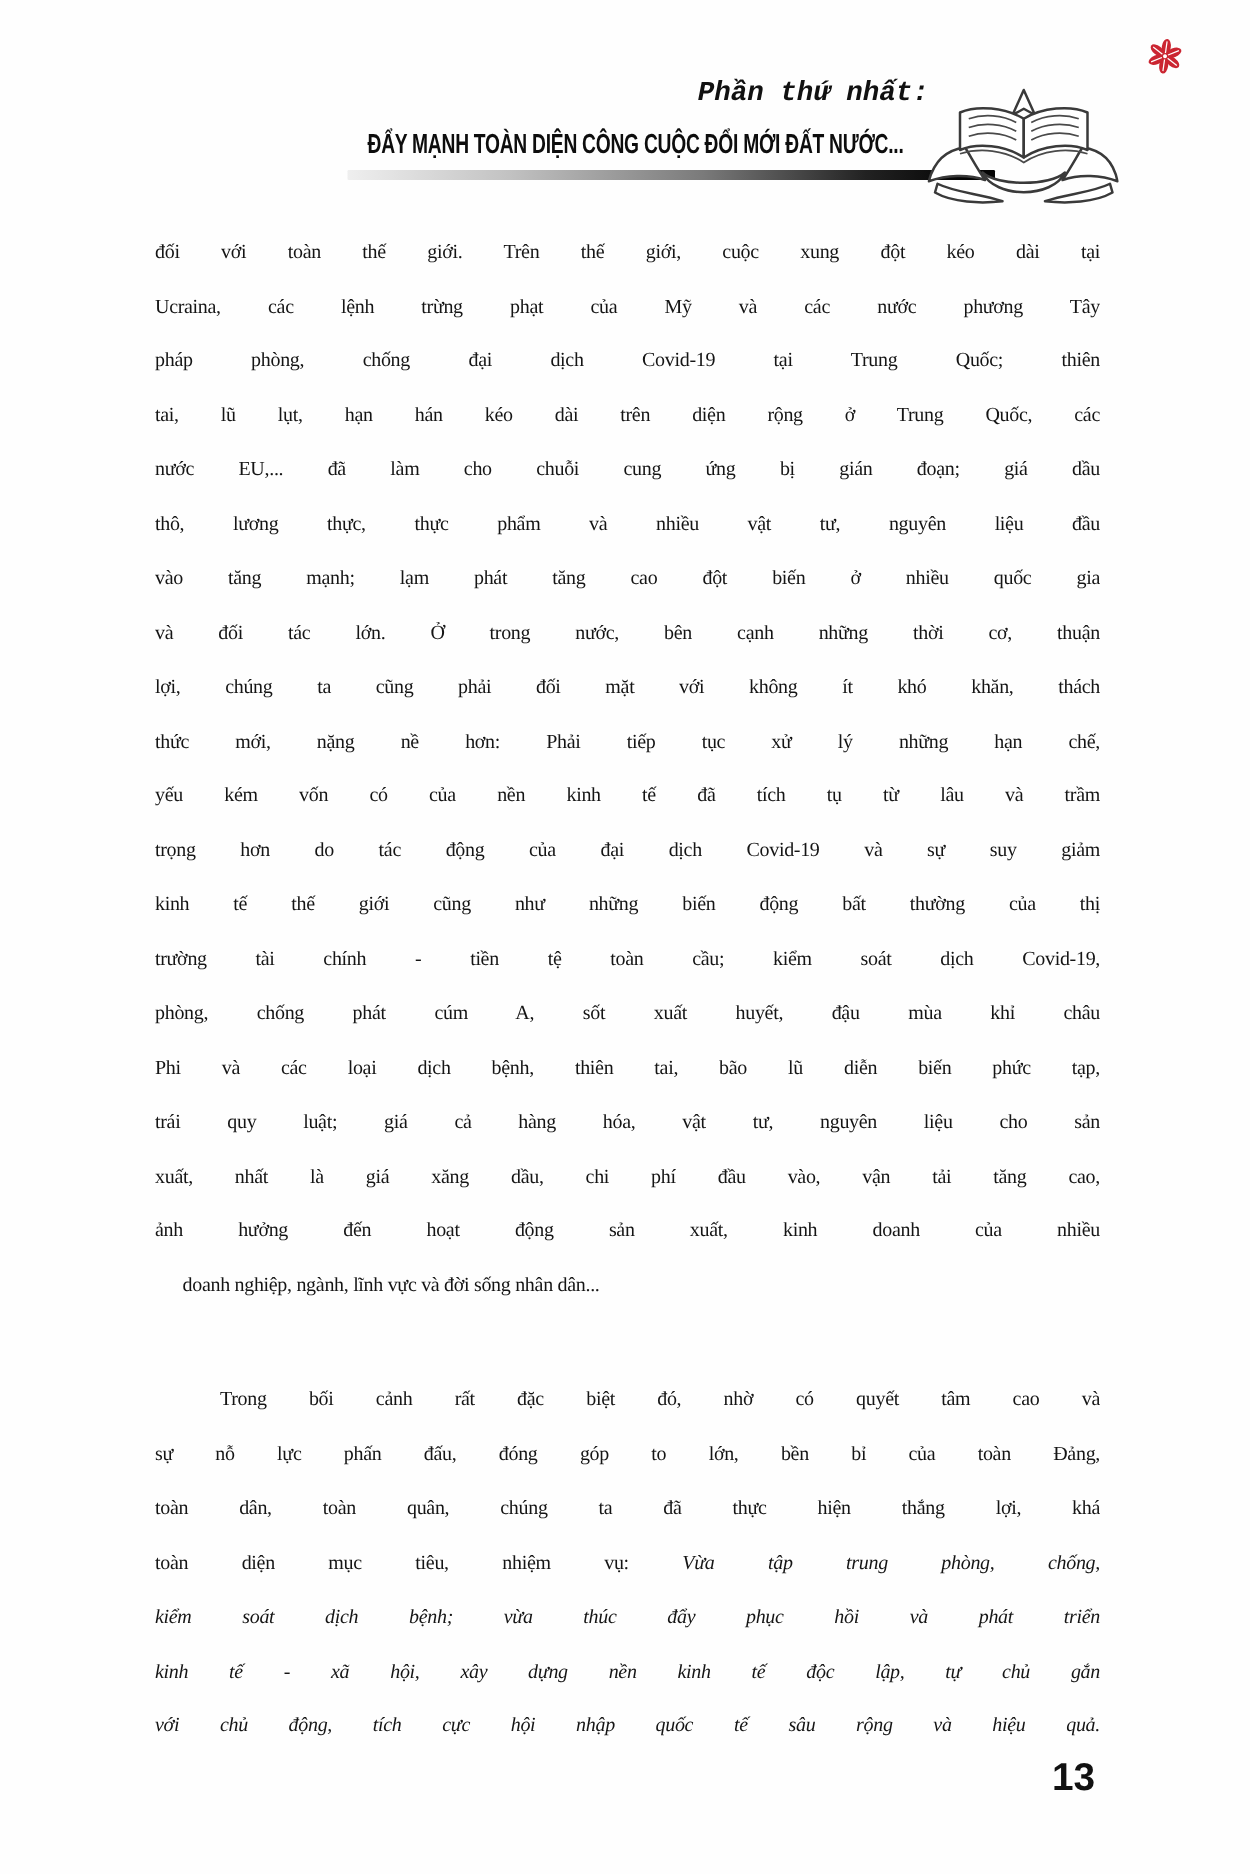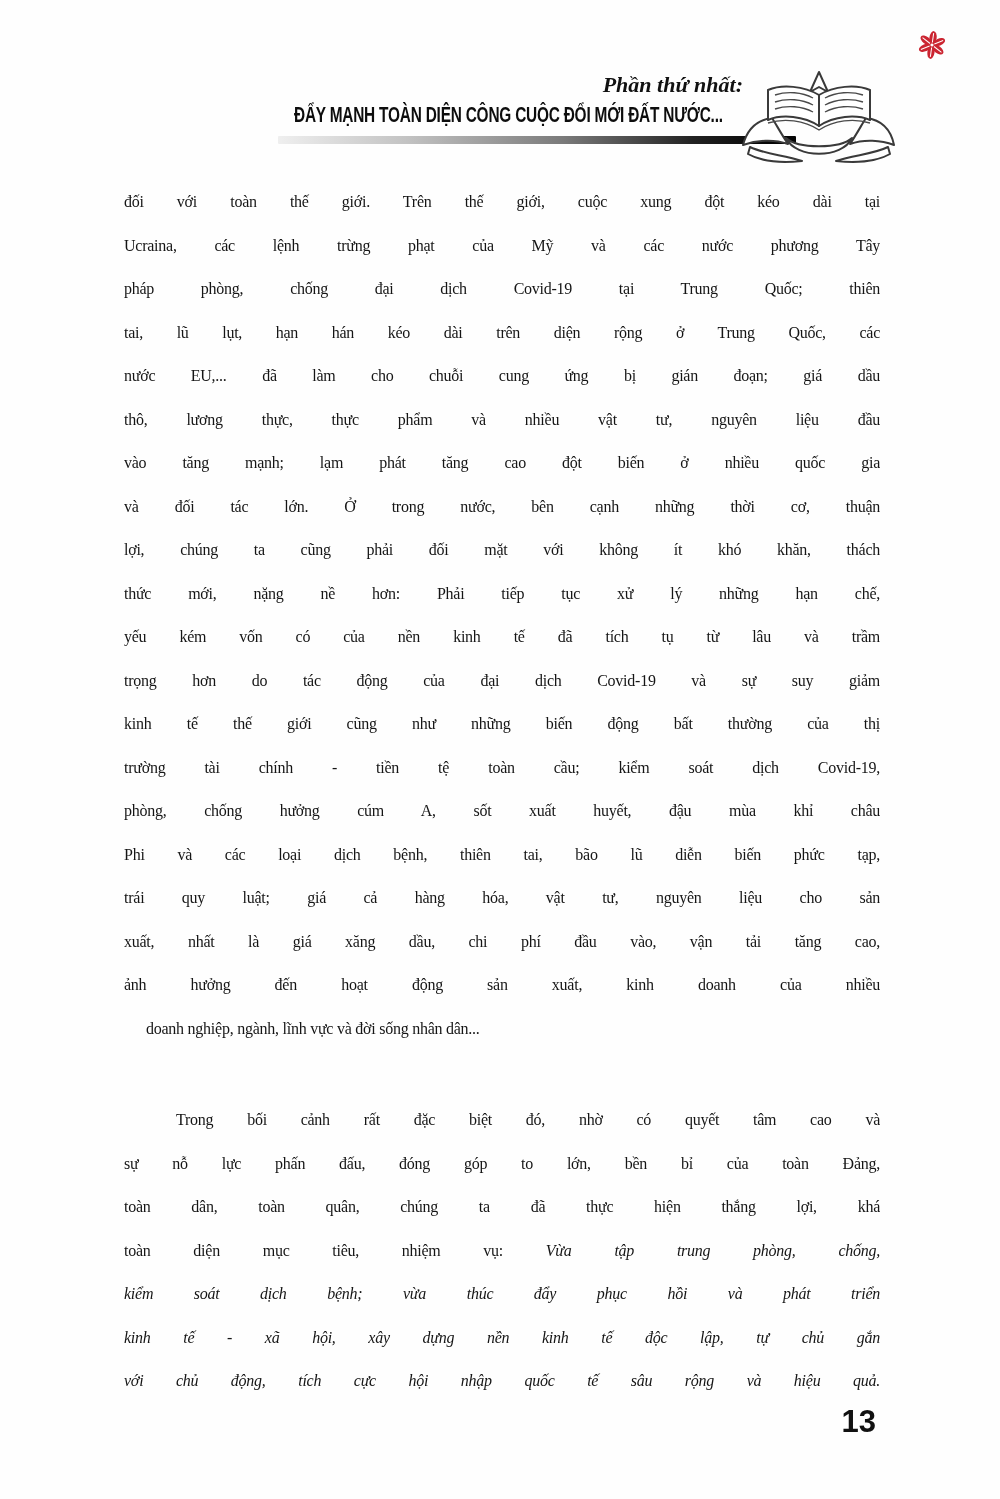--- a/index.html
+++ b/index.html
@@ -13,22 +13,22 @@
     color: #161616;
     overflow: hidden;
   }
   .flower {
     position: absolute;
     left: 916px; top: 29px;
     width: 32px; height: 32px;
   }
   .hdr-part {
     position: absolute;
-    top: 72px; right: 257px;
-    font-family: Liberation Serif, serif;
+    top: 62px; right: 257px;
+    font-family: Liberation Mono, monospace;
     font-style: italic;
     font-weight: bold;
     font-size: 22px;
     color: #111111;
     white-space: nowrap;
   }
   .hdr-title {
     position: absolute;
     left: 294px; top: 102px;
     font-family: "Liberation Sans", sans-serif;
@@ -146,21 +146,21 @@
       <div class="line"><span>nước EU,... đã làm cho chuỗi cung ứng bị gián đoạn; giá dầu</span></div>
       <div class="line"><span>thô, lương thực, thực phẩm và nhiều vật tư, nguyên liệu đầu</span></div>
       <div class="line"><span>vào tăng mạnh; lạm phát tăng cao đột biến ở nhiều quốc gia</span></div>
       <div class="line"><span>và đối tác lớn. Ở trong nước, bên cạnh những thời cơ, thuận</span></div>
       <div class="line"><span>lợi, chúng ta cũng phải đối mặt với không ít khó khăn, thách</span></div>
       <div class="line"><span>thức mới, nặng nề hơn: Phải tiếp tục xử lý những hạn chế,</span></div>
       <div class="line"><span>yếu kém vốn có của nền kinh tế đã tích tụ từ lâu và trầm</span></div>
       <div class="line"><span>trọng hơn do tác động của đại dịch Covid-19 và sự suy giảm</span></div>
       <div class="line"><span>kinh tế thế giới cũng như những biến động bất thường của thị</span></div>
       <div class="line"><span>trường tài chính - tiền tệ toàn cầu; kiểm soát dịch Covid-19,</span></div>
-      <div class="line"><span>phòng, chống hưởng cúm A, sốt xuất huyết, đậu mùa khỉ châu</span></div>
+      <div class="line"><span>phòng, chống phát cúm A, sốt xuất huyết, đậu mùa khỉ châu</span></div>
       <div class="line"><span>Phi và các loại dịch bệnh, thiên tai, bão lũ diễn biến phức tạp,</span></div>
       <div class="line"><span>trái quy luật; giá cả hàng hóa, vật tư, nguyên liệu cho sản</span></div>
       <div class="line"><span>xuất, nhất là giá xăng dầu, chi phí đầu vào, vận tải tăng cao,</span></div>
       <div class="line"><span>ảnh hưởng đến hoạt động sản xuất, kinh doanh của nhiều</span></div>
       <div class="line no-justify"><span>doanh nghiệp, ngành, lĩnh vực và đời sống nhân dân...</span></div>
       <div class="line indent"><span>Trong bối cảnh rất đặc biệt đó, nhờ có quyết tâm cao và</span></div>
       <div class="line"><span>sự nỗ lực phấn đấu, đóng góp to lớn, bền bỉ của toàn Đảng,</span></div>
       <div class="line"><span>toàn dân, toàn quân, chúng ta đã thực hiện thắng lợi, khá</span></div>
       <div class="line"><span>toàn diện mục tiêu, nhiệm vụ: </span><span class="italic">Vừa tập trung phòng, chống,</span></div>
       <div class="line"><span class="italic">kiểm soát dịch bệnh; vừa thúc đẩy phục hồi và phát triển</span></div>

